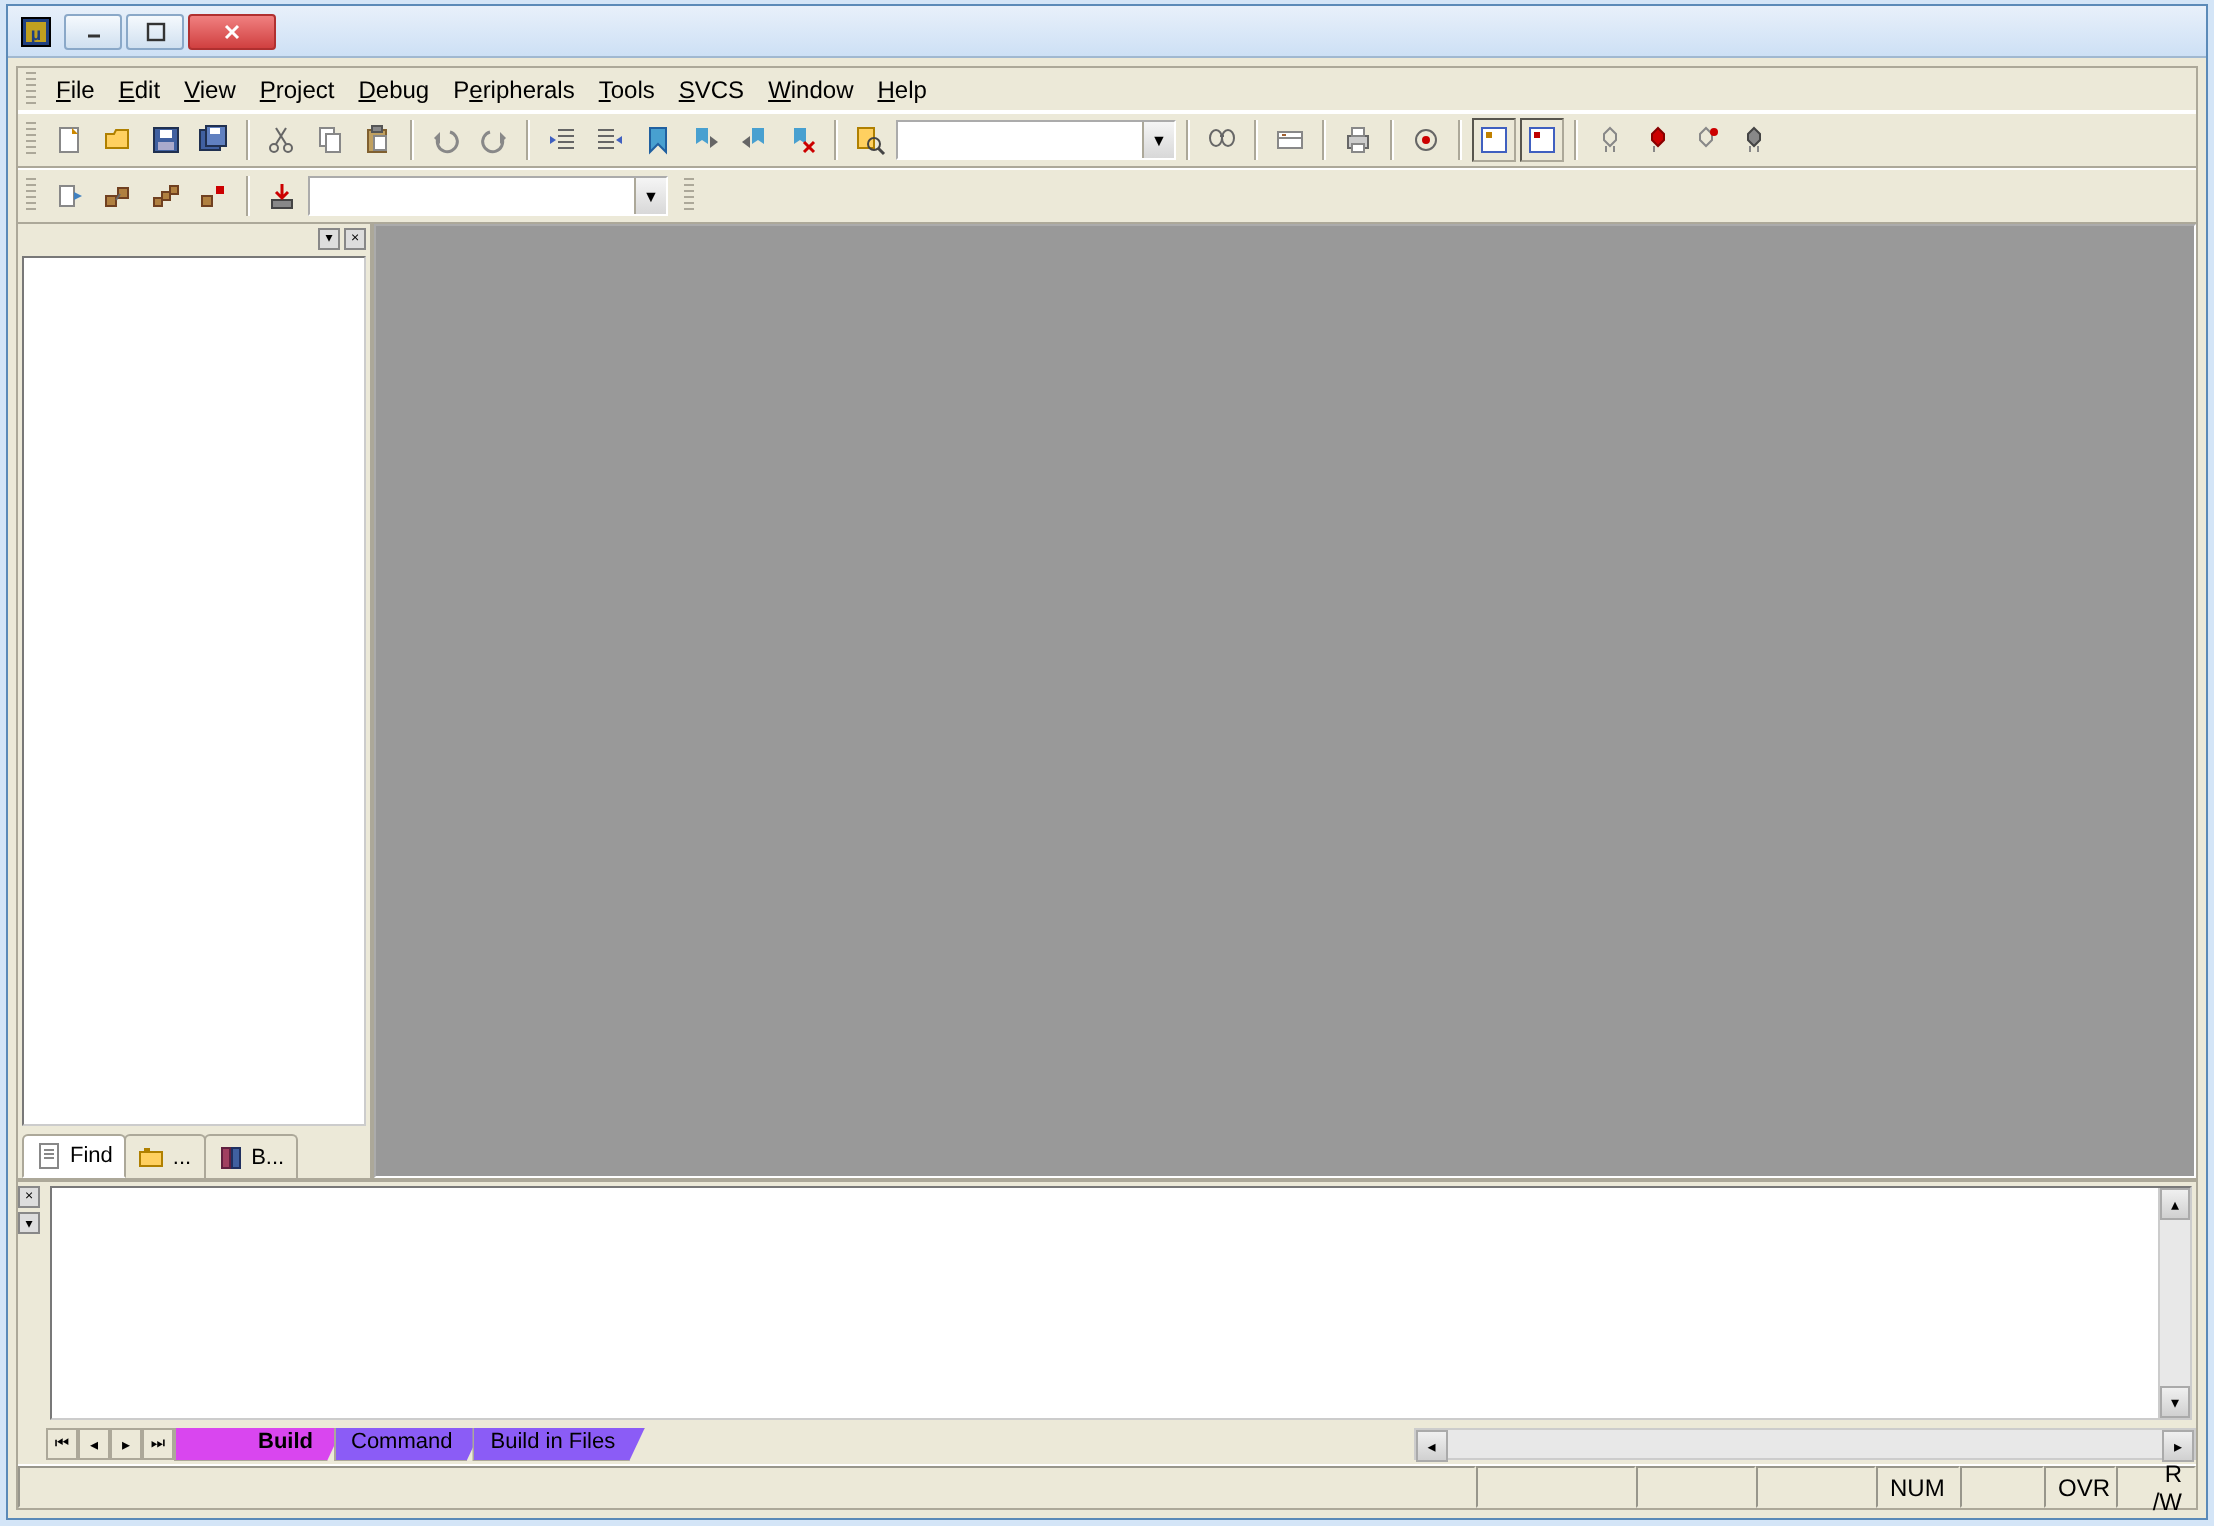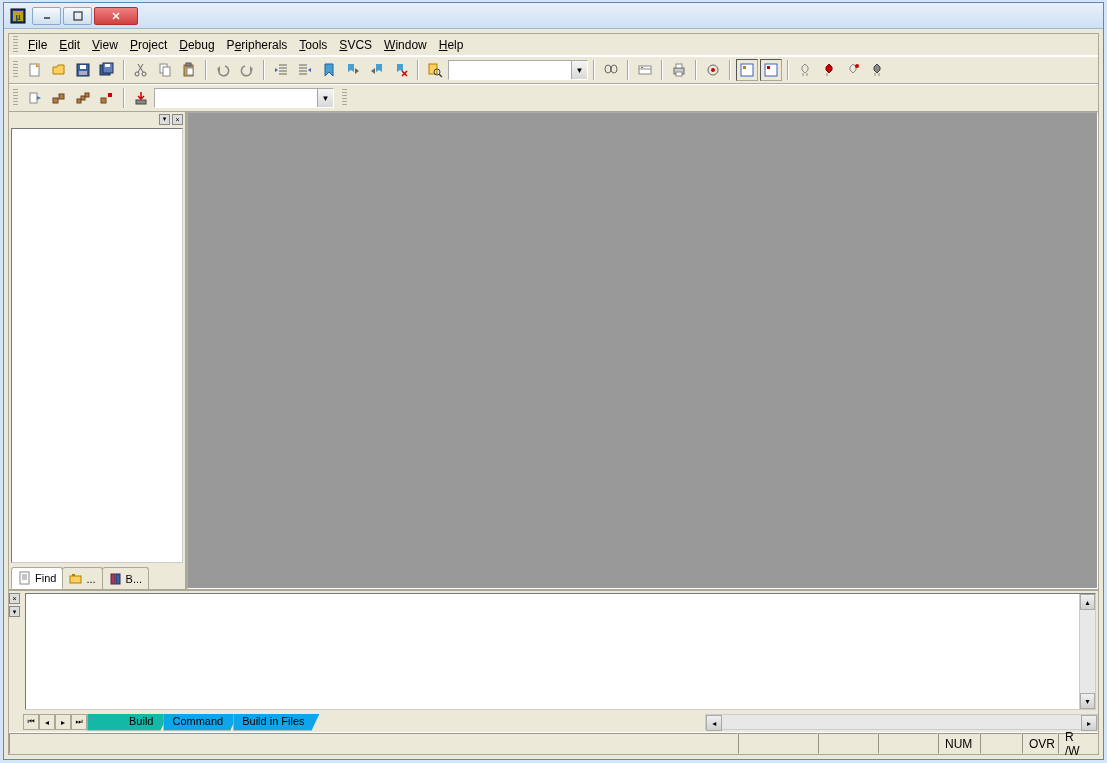--- a/index.html
+++ b/index.html
@@ -195,35 +195,36 @@
   height:20px;
   display:flex;
   align-items:center;
 }
 .nav-btns { display:flex; }
 .nav-btn { width:16px; height:16px; border:1px solid #aca899; background:#ece9d8; font-size:8px; display:flex;align-items:center;justify-content:center;}
 .otab {
   height:17px;
   border:1px solid #aca899;
   border-top:none;
-  background:#0ea5e9;
+  background:#8b5cf6;
   padding:1px 8px;
   font-size:11px;
   border-radius:0 0 4px 0;
   clip-path: polygon(0 0, 100% 0, calc(100% - 8px) 100%, 0 100%);
   padding-right:14px;
   margin-right:-5px;
 }
-.otab.active { background:#14b8a6; font-weight:normal;padding-left:41px;}
+.otab.active { background:#d946ef; font-weight:bold;padding-left:41px;}
 .hscroll-track { flex:1; height:16px; background:#e8e8e8; border:1px solid #ccc; display:flex; justify-content:space-between; margin-left:auto; width:86px; }
 .statusbar {
   height:22px;
   border-top:1px solid #fff;
   display:flex;
   align-items:stretch;
+  text-align:right;
 }
 .status-cell {
   border:1px inset #ece9d8;
   padding:2px 6px;
   display:flex;
   align-items:center;
 }
 .status-spacer { flex:1; border:1px inset #ece9d8;}
 </style>
 </head>

